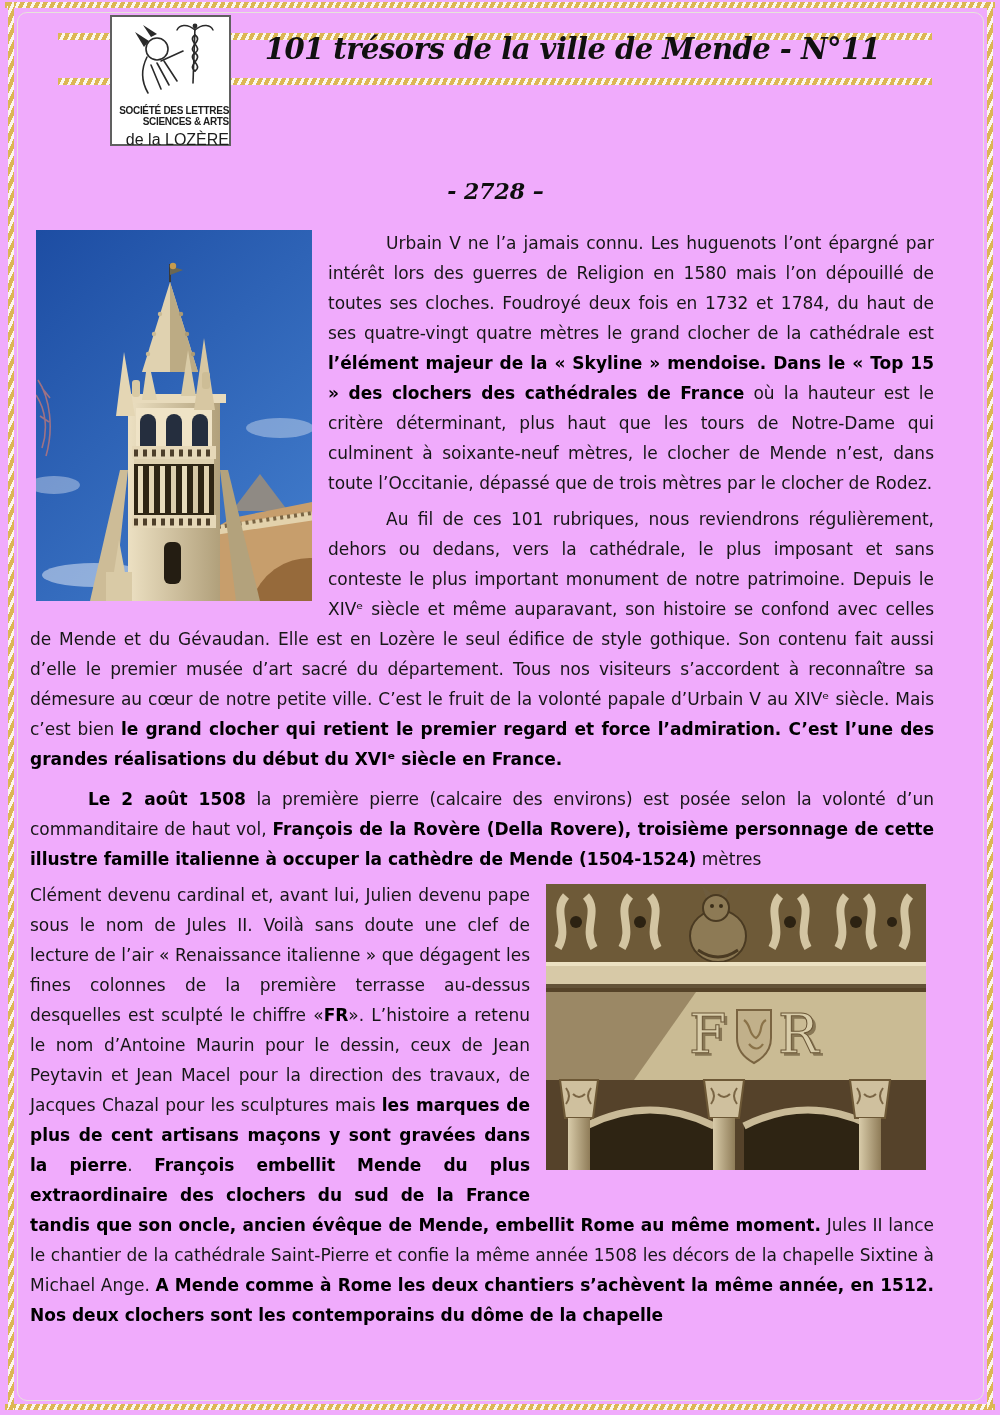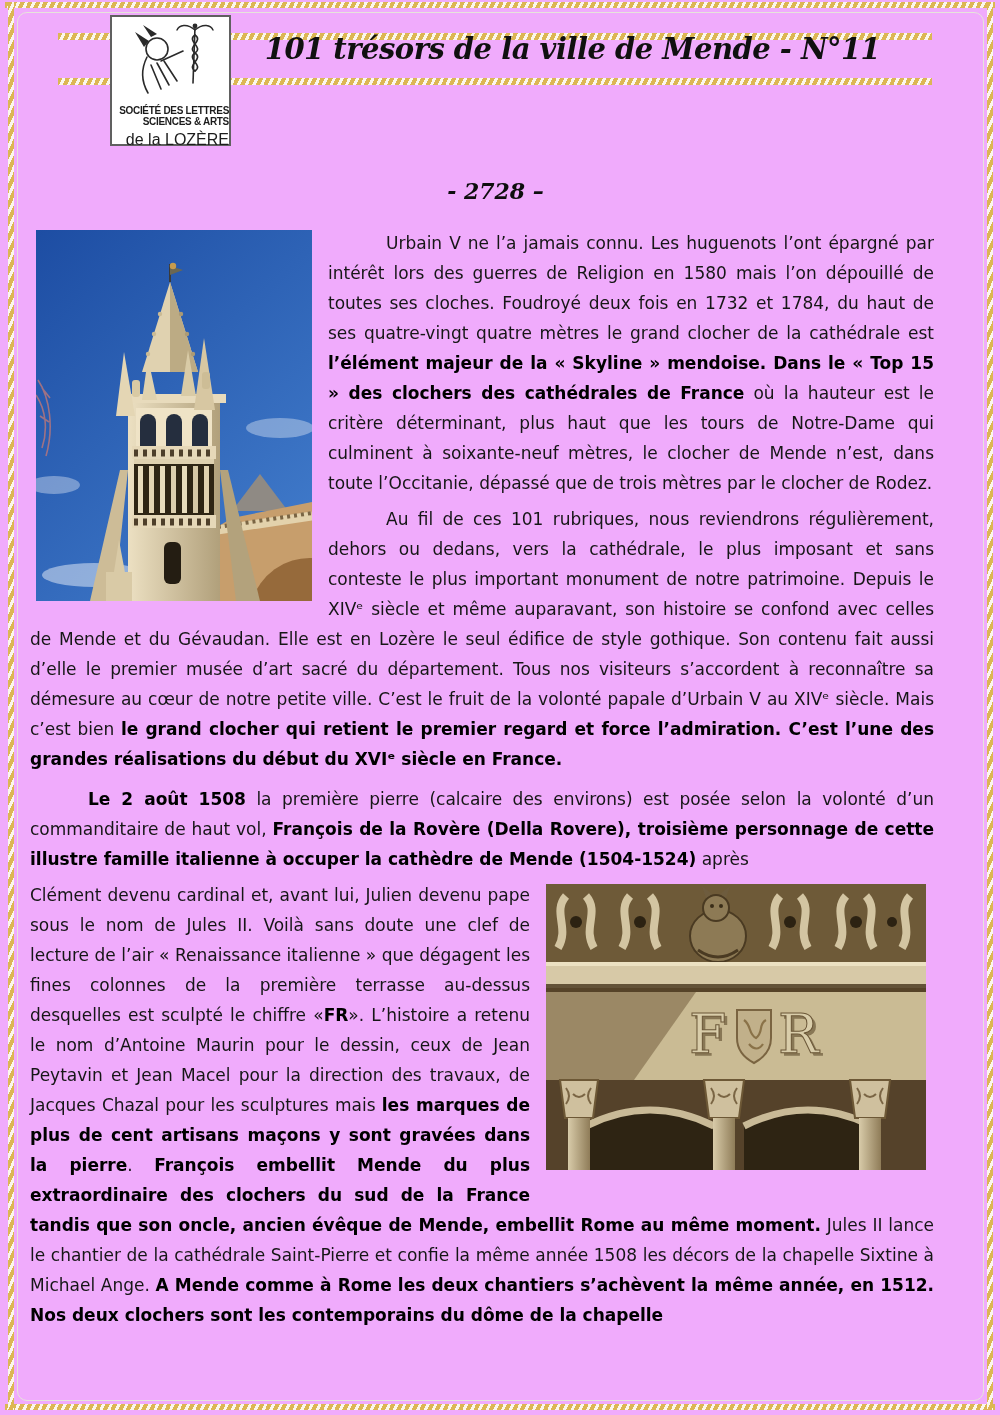--- a/index.html
+++ b/index.html
@@ -163,21 +163,21 @@
           <rect x="96" y="150" width="8" height="17" rx="3" fill="#d9caa4"></rect>
           <rect x="166" y="142" width="8" height="17" rx="3" fill="#cdbd96"></rect>
         </svg>
       </figure>
 
       <p class="body-text indent"><span>Urbain V ne l’a jamais connu. Les huguenots l’ont épargné par intérêt lors des guerres de Religion en 1580 mais l’on dépouillé de toutes ses cloches. Foudroyé deux fois en 1732 et 1784, du haut de ses quatre-vingt quatre mètres le grand clocher de la cathédrale est </span><span class="b">l’élément majeur de la « Skyline » mendoise. Dans le « Top 15 » des clochers des cathédrales de France</span><span> où la hauteur est le critère déterminant, plus haut que les tours de Notre-Dame qui culminent à soixante-neuf mètres, le clocher de Mende n’est, dans toute l’Occitanie, dépassé que de trois mètres par le clocher de Rodez.</span></p>
 
       <p class="body-text indent p2"><span>Au fil de ces 101 rubriques, nous reviendrons régulièrement, dehors ou dedans, vers la cathédrale, le plus imposant et sans conteste le plus important monument de notre patrimoine. Depuis le XIVᵉ siècle et même auparavant, son histoire se confond avec celles de Mende et du Gévaudan. Elle est en Lozère le seul édifice de style gothique. Son contenu fait aussi d’elle le premier musée d’art sacré du département. Tous nos visiteurs s’accordent à reconnaître sa démesure au cœur de notre petite ville. C’est le fruit de la volonté papale d’Urbain V au XIVᵉ siècle. Mais c’est bien </span><span class="b">le grand clocher qui retient le premier regard et force l’admiration. C’est l’une des grandes réalisations du début du XVIᵉ siècle en France.</span></p>
     </section>
 
-    <p class="body-text indent p3a"><span class="b">Le 2 août 1508</span><span> la première pierre (calcaire des environs) est posée selon la volonté d’un commanditaire de haut vol, </span><span class="b">François de la Rovère (Della Rovere), troisième personnage de cette illustre famille italienne à occuper la cathèdre de Mende (1504-1524)</span><span> après</span></p>
+    <p class="body-text indent p3a"><span class="b">Le 2 août 1508</span><span> la première pierre (calcaire des environs) est posée selon la volonté d’un commanditaire de haut vol, </span><span class="b">François de la Rovère (Della Rovere), troisième personnage de cette illustre famille italienne à occuper la cathèdre de Mende (1504-1524)</span><span> mètres</span></p>
 
     <section class="sec2">
       <figure class="fig2">
         <svg viewBox="0 0 380 286" preserveAspectRatio="none">
           <defs>
             <linearGradient id="wall" x1="0" y1="0" x2="0" y2="1">
               <stop offset="0" stop-color="#977c51"></stop>
                 <stop offset="1" stop-color="#5d4727"></stop>
             </linearGradient>
             <linearGradient id="shaft" x1="0" y1="0" x2="1" y2="0">

